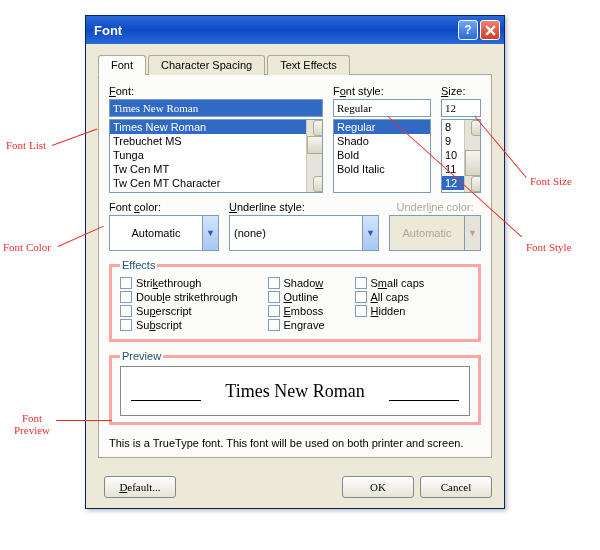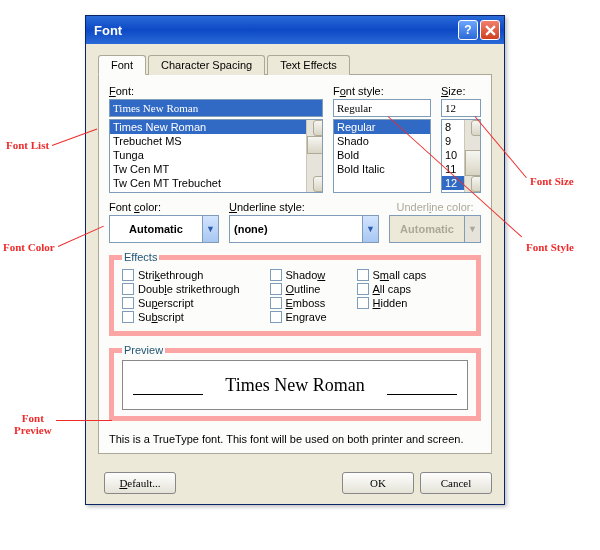--- a/index.html
+++ b/index.html
@@ -102,31 +102,30 @@
   .listbox .scroll .thumb { position:absolute; left:0; width:16px; background:linear-gradient(#f6f6f2,#d9d5c4); border:1px solid #b0ab97; }
   .listbox .scroll .btn.down { position:absolute; bottom:0; }
   .listbox ul { list-style:none; margin:0; padding:0; }
   .listbox li { padding:1px 3px; white-space:nowrap; }
   .listbox li.sel { background:#316ac5; color:#fff; }
   .rowgap { height: 8px; }
   .combo {
     display:flex;
     border:1px solid #7f9db9;
     background:#fff;
-    height:28px;
+    height:36px;
     align-items:center;
     font-size:11px;
-    font-weight:bold;
   }
   .combo.disabled { background:#ece9d8; color:#aca899; }
   .combo .val { flex:1; padding:0 4px; }
   .combo .arrow { width:16px; height:100%; background:linear-gradient(#d3e4fd,#a7c7f2); border-left:1px solid #7f9db9; display:flex;align-items:center;justify-content:center; color:#2a5ca8; font-size:9px; }
   .combo.disabled .arrow { background:#e6e4da; color:#aca899; }
   fieldset.grp {
-    border:5px solid #fca5a5;
+    border:3px solid #fca5a5;
     margin: 8px 0 0 0;
     padding: 4px 8px 6px 8px;
   }
   fieldset.grp legend { color:#257; padding:0 2px; font-size:11px; }
   .fxcols { display:flex; gap:30px; }
   .fxcol label.cb { display:flex; align-items:center; margin:2px 0; font-size:11px; }
   .cbx { width:12px;height:12px;border:1px solid #7f9db9;background:#fff;margin-right:4px; }
   .u { text-decoration: underline; }
   .previewbox {
     border:1px solid #888; background:#fff;
@@ -148,21 +147,21 @@
     min-width:72px; height:22px;
     border:1px solid #888; border-radius:3px;
     background:linear-gradient(#fefefe,#e5e3d7);
     font:11px Tahoma;
     display:flex;align-items:center;justify-content:center;
     margin-left:6px;
     padding:0 8px;
   }
   
   .callout {
-    position:absolute; color:#ef2b2b; font-size:11px; font-family: Tahoma; font-weight: bold;
+    position:absolute; color:#ef2b2b; font-size:11px; font-family: Tahoma;
   }
   .line {
     position:absolute; background:#ef2b2b; height:1px; transform-origin: left center;
   }
 </style>
 </head>
 <body>
 
 <div class="dialog">
   <div class="titlebar">
@@ -188,21 +187,21 @@
 
         <div class="col" style="flex:1.4">
           <span class="label"><span class="u">F</span><span>ont:</span></span>
           <input type="text" class="cellin sel" value="Times New Roman" style="">
           <div class="listbox" style="padding-right:16px">
             <ul>
               <li class="sel">Times New Roman</li>
               <li>Trebuchet MS</li>
               <li>Tunga</li>
               <li>Tw Cen MT</li>
-              <li>Tw Cen MT Trebuchet</li>
+              <li>Tw Cen MT Character</li>
             </ul>
             <div class="scroll">
               <div class="btn">▲</div>
               <div class="thumb" style="top:16px;height:18px"></div>
               <div class="btn down">▼</div>
             </div>
           </div>
         </div>
 
         <div class="col" style="width:98px">

